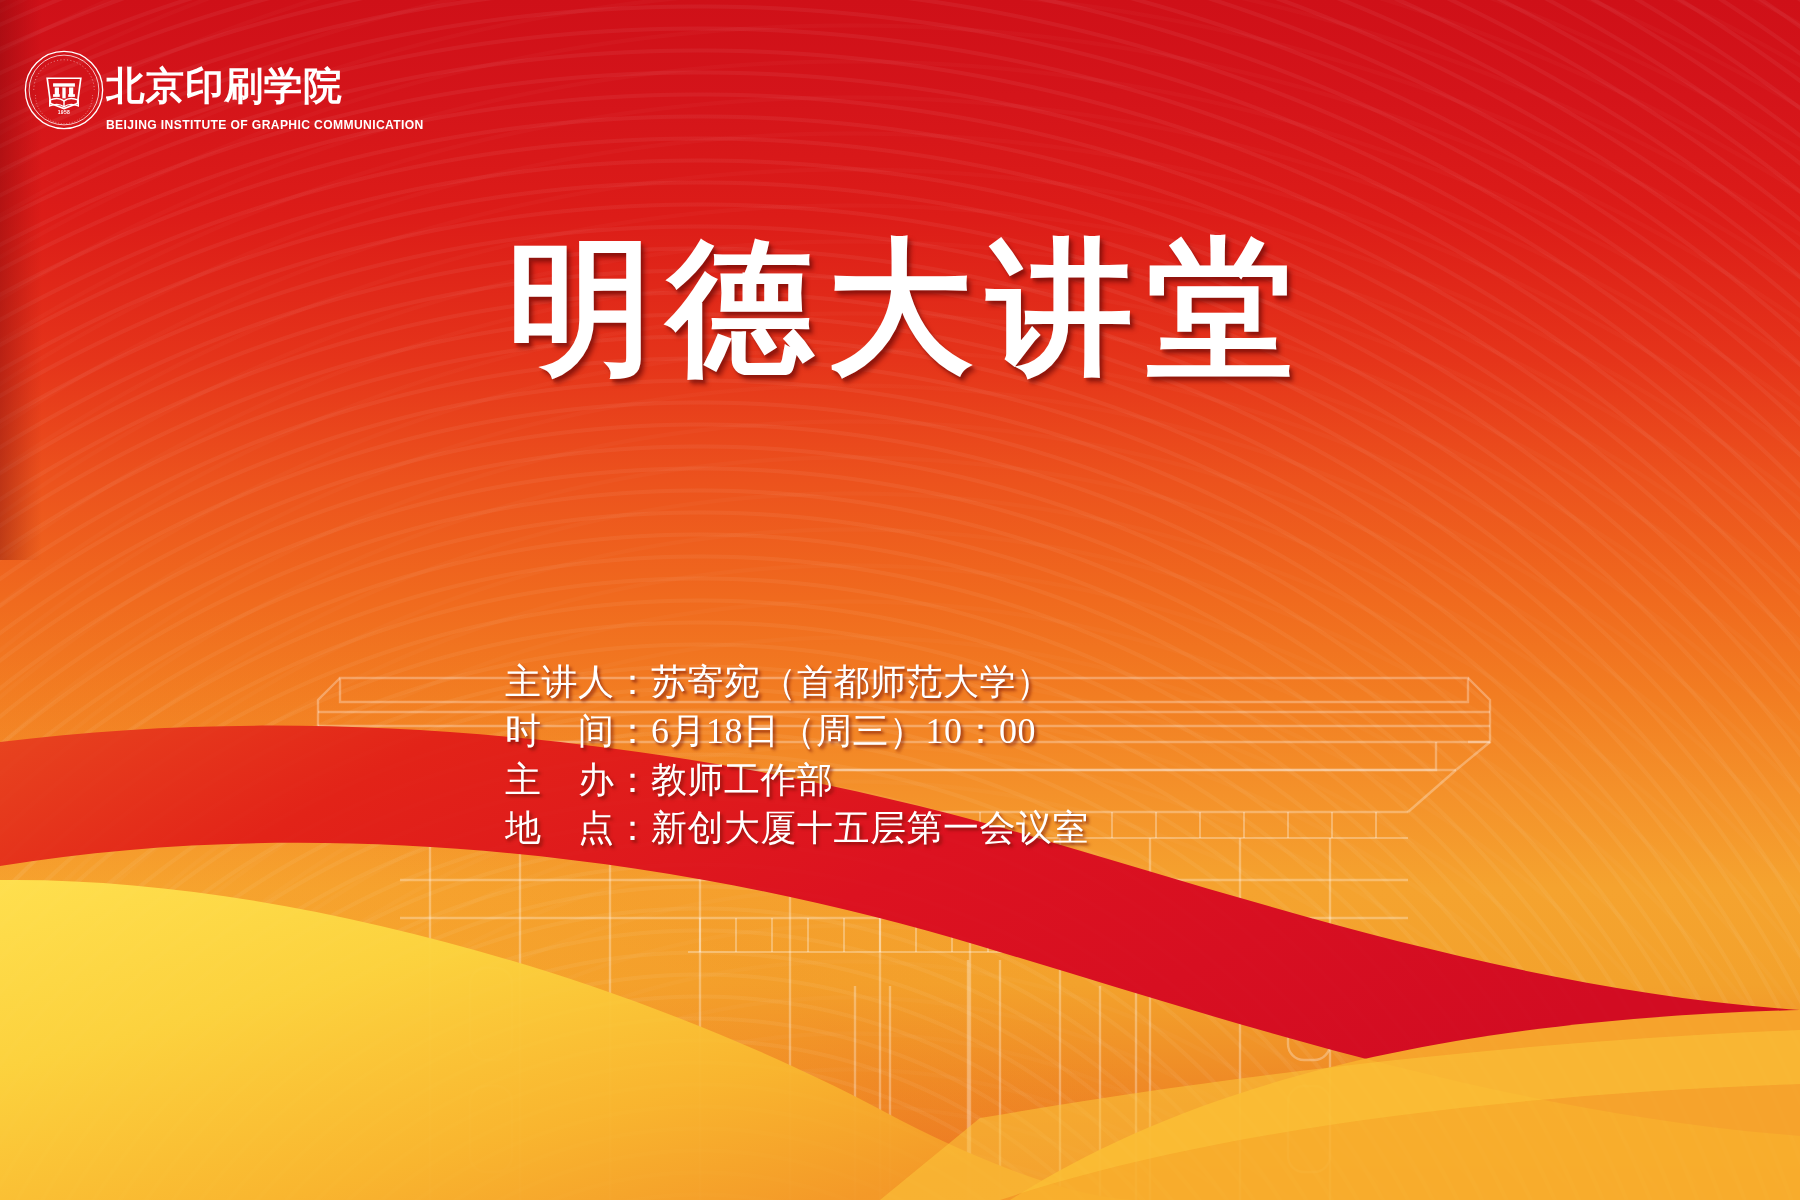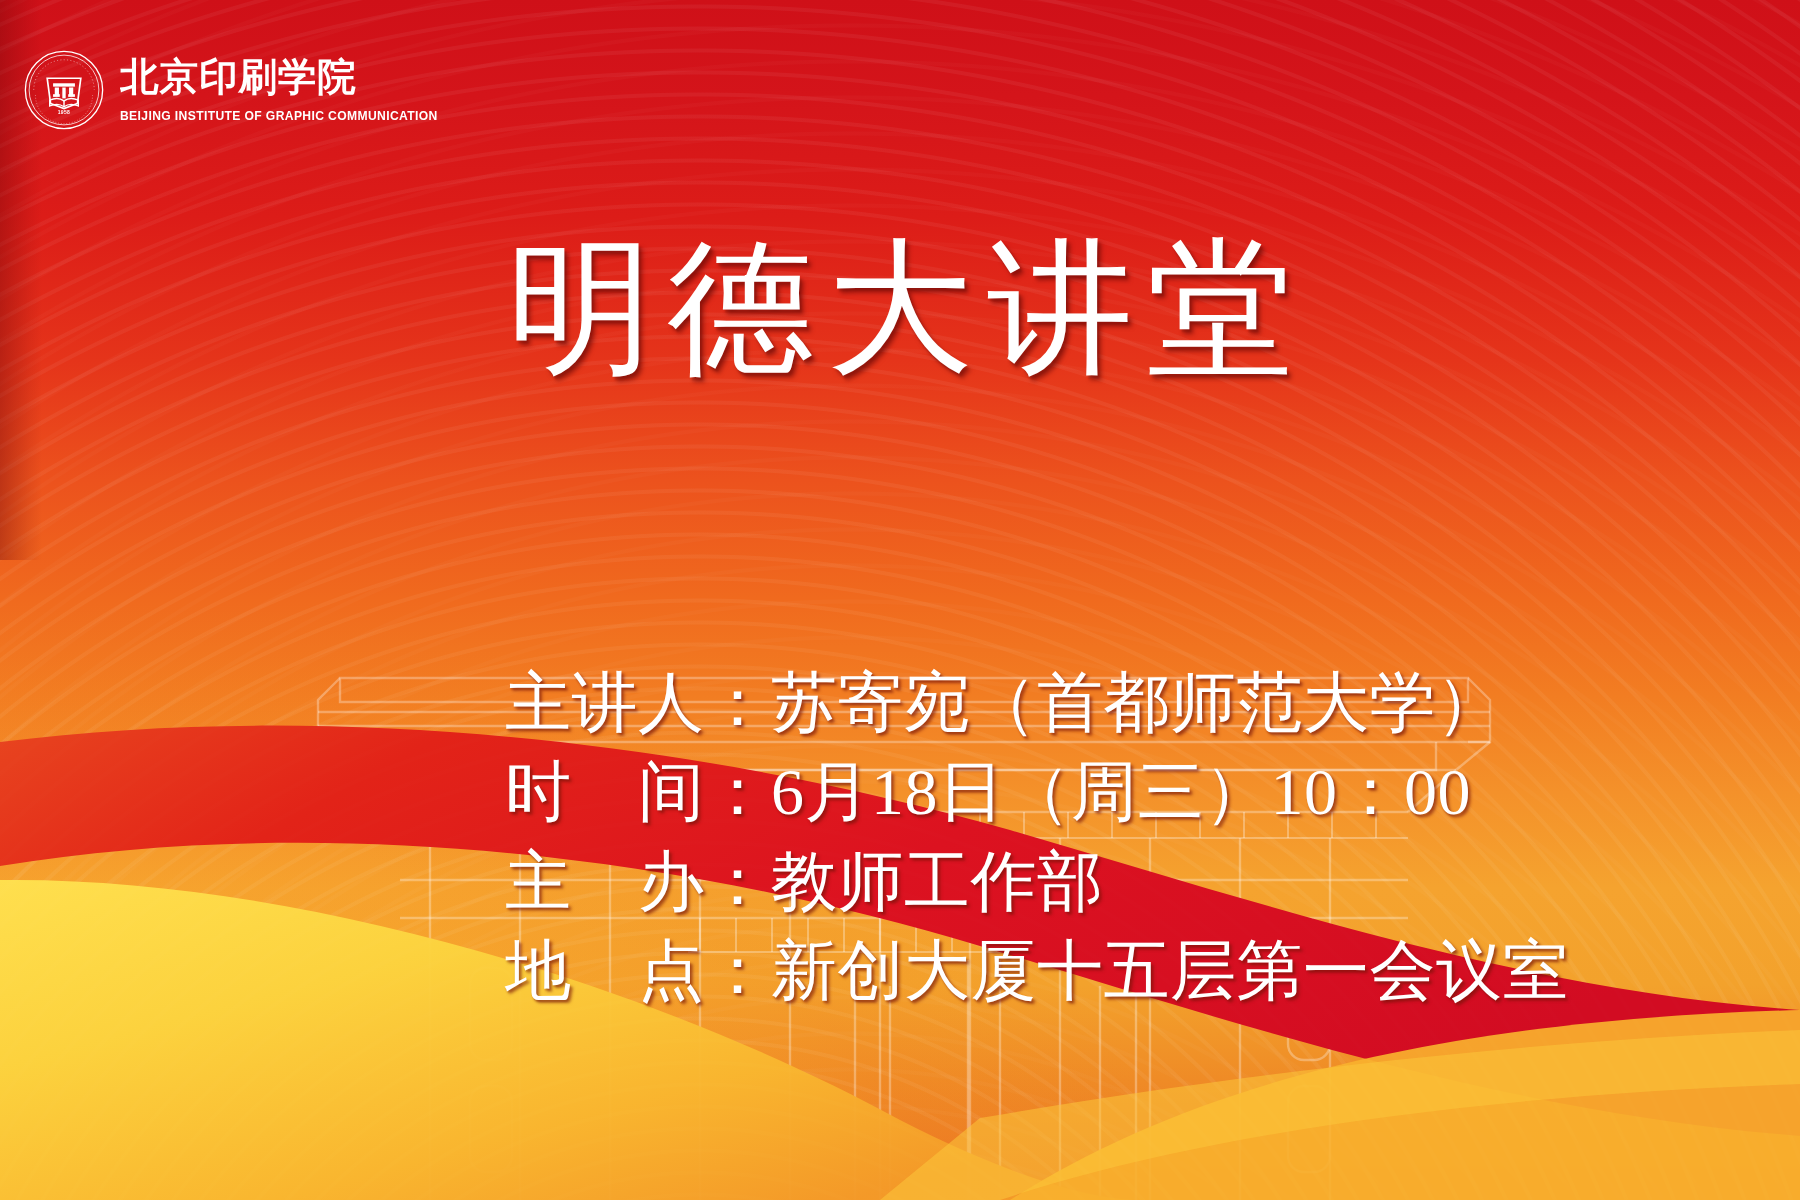--- a/index.html
+++ b/index.html
@@ -73,21 +73,21 @@
   
   .left-shade{
     position:absolute;left:0;top:0;width:42px;height:560px;
     background:linear-gradient(to right, rgba(120,6,10,.40), rgba(120,6,10,.10) 70%, rgba(120,6,10,0));
   }
   
   .deco{position:absolute;inset:0;width:1800px;height:1200px;pointer-events:none;}
   
   .logo{
     position:absolute;left:22px;top:48px;
-    display:flex;align-items:flex-start;gap:14px;
+    display:flex;align-items:flex-end;
   }
   .seal{width:84px;height:84px;flex:0 0 auto;}
   .wordmark{display:flex;flex-direction:column;justify-content:center;}
   .wm-cn{
     height:58px;margin-bottom:3px;
   }
   .wm-en{
     font-family:"Liberation Sans","DejaVu Sans",sans-serif;
     font-weight:700;
     font-size:12.5px;
@@ -100,32 +100,32 @@
   
   .title{
     position:absolute;
     left:0;right:0;top:228px;
     text-align:center;
     font-size:146px;
     line-height:1.12;
     color:#ffffff;
     letter-spacing:14px;
     text-indent:14px;
-    font-weight:400;
+    font-weight:700;
     text-shadow:
        4px 5px 4px rgba(110,10,8,.55),
        2px 3px 2px rgba(120,18,10,.35);
     white-space:nowrap;
   }
   
   .info{
     position:absolute;
     left:505px;top:658px;
     color:#ffffff;
-    font-size:66px;
+    font-size:36px;
     line-height:1.355;
     letter-spacing:.5px;
     white-space:nowrap;
     text-shadow:
        3px 3px 3px rgba(120,20,10,.50),
        1px 2px 2px rgba(120,20,10,.35);
   }
   .info-line{display:block;}
 </style>
 </head>

